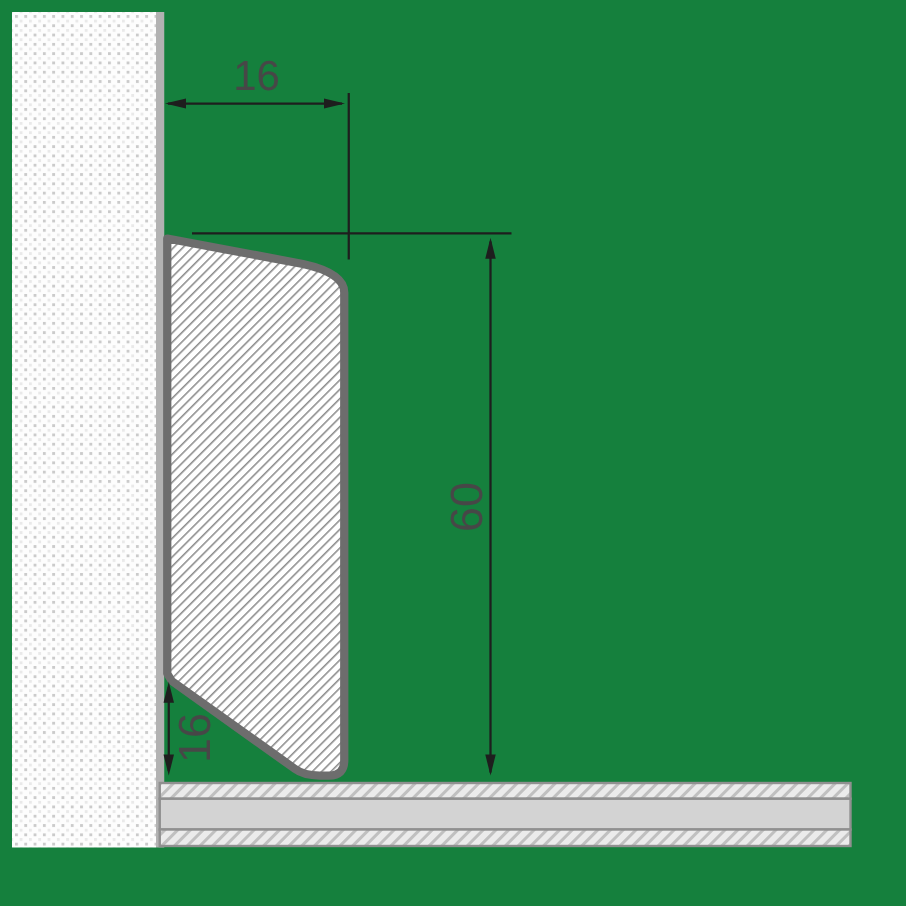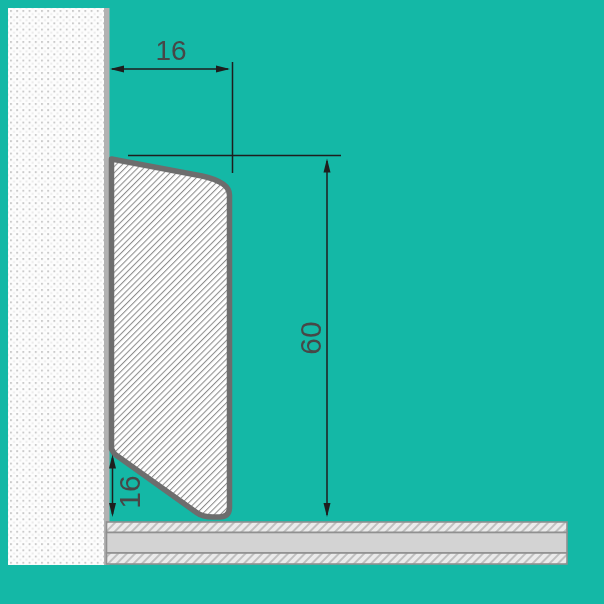--- a/index.html
+++ b/index.html
@@ -1,18 +1,18 @@
 <!DOCTYPE html>
 <html><head>
 <meta charset="utf-8">
 <style>
   html, body { margin: 0; padding: 0; background: #ffffff; }
   #stage {
     width: 604px; height: 604px; position: relative;
-    background: #14b8a6; overflow: hidden;
+    background: #15803d; overflow: hidden;
     font-family: "Liberation Sans", sans-serif;
   }
   svg { display: block; }
   text {
     font-family: "Liberation Sans", sans-serif;
     fill: #474747;
   }
 </style>
 </head>
 <body>

